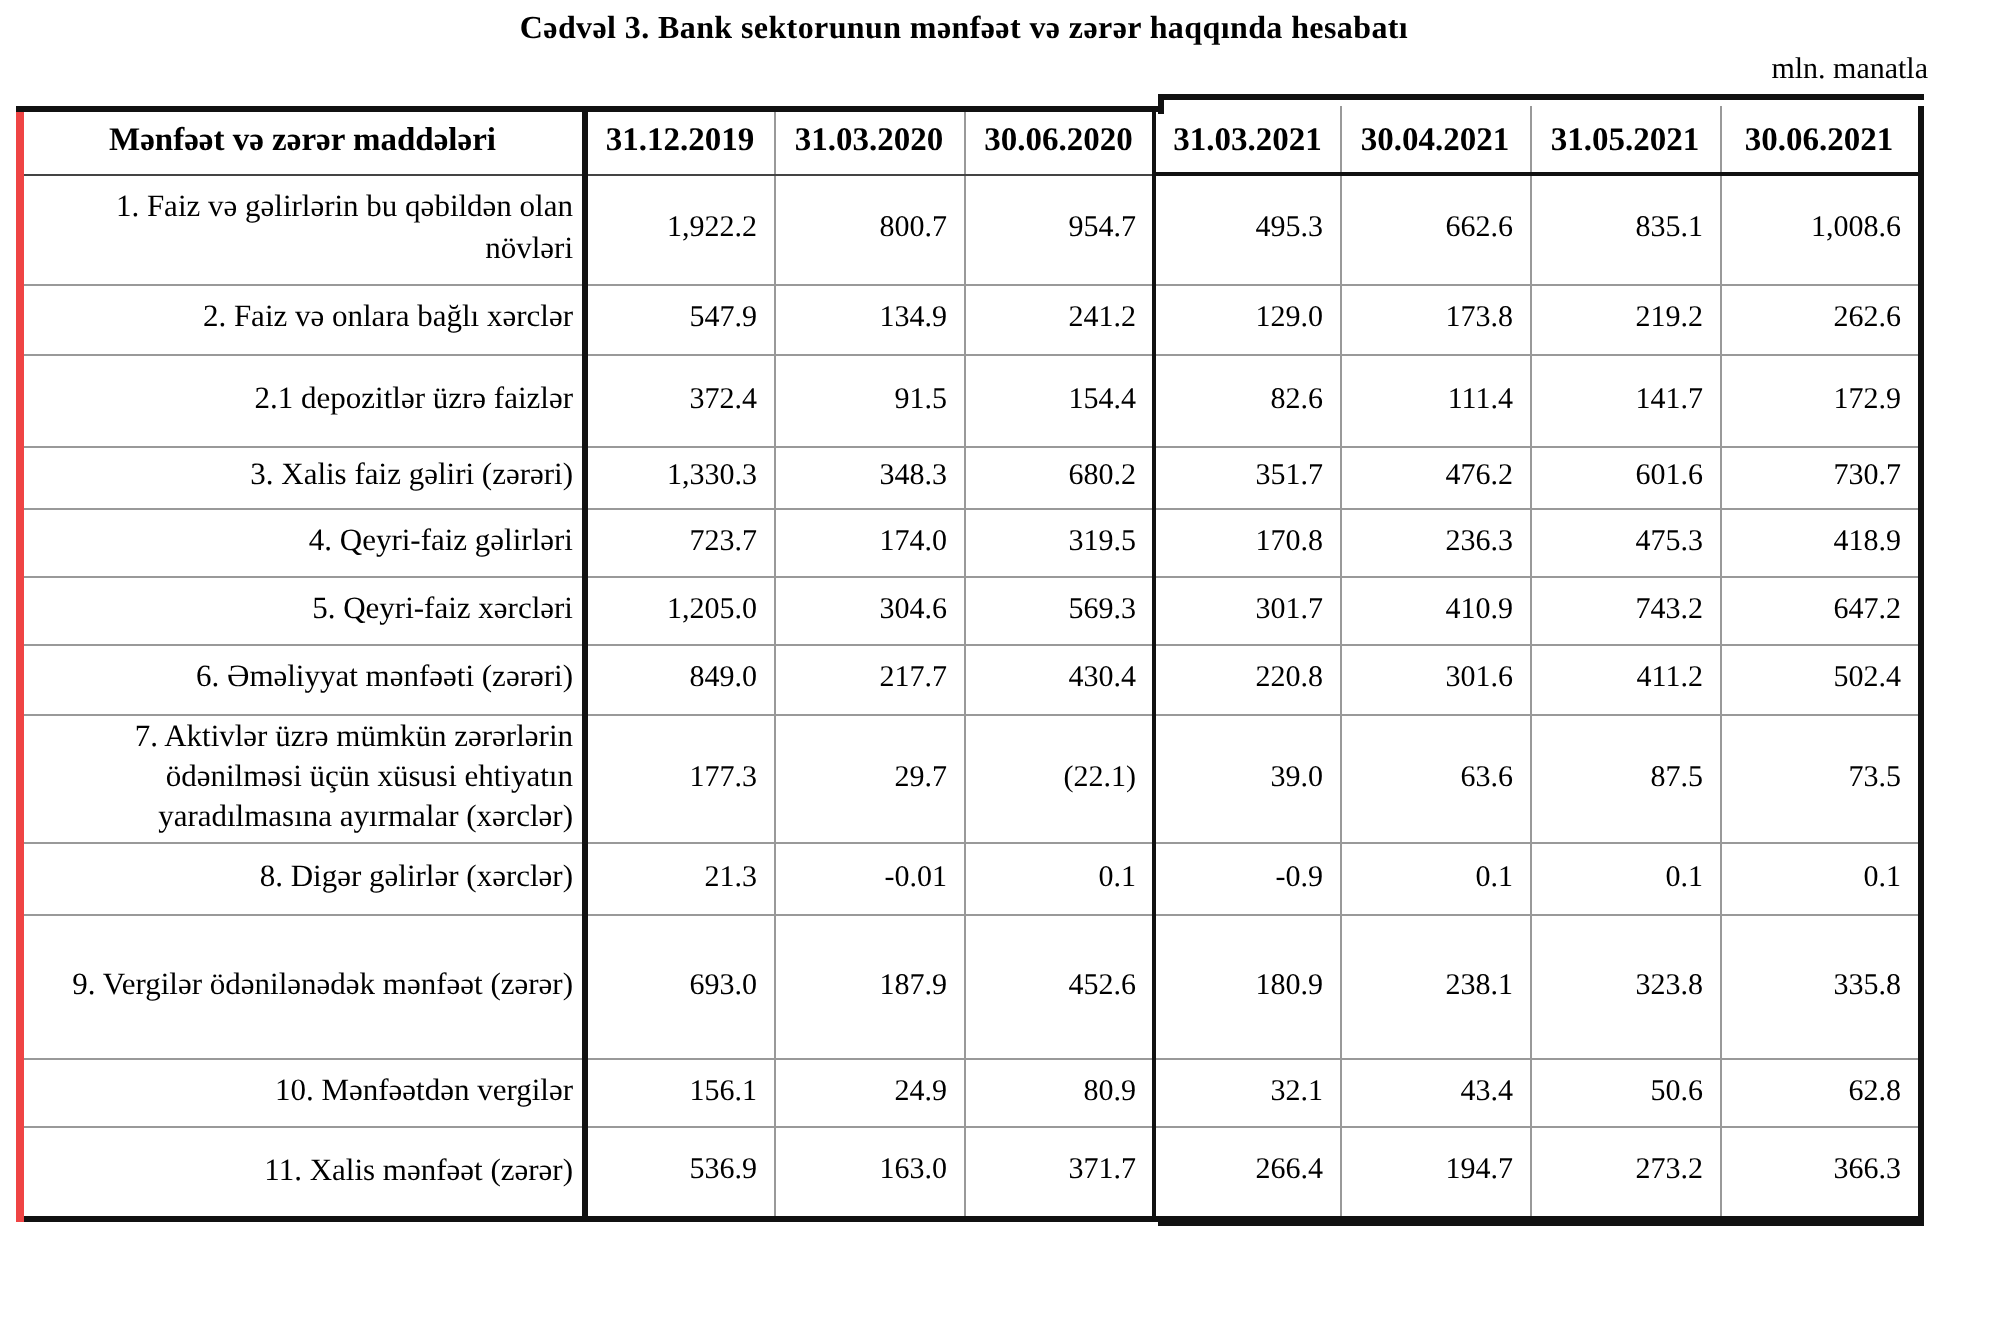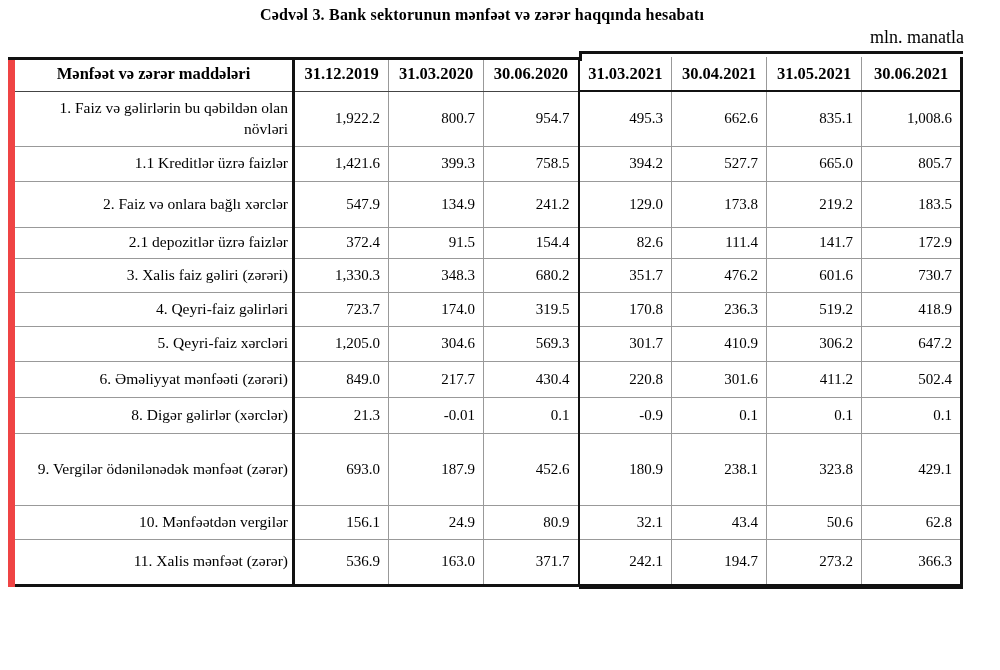--- a/index.html
+++ b/index.html
@@ -9,28 +9,28 @@
     font-family:"Liberation Serif","DejaVu Serif",serif;
   }
   .page { position:relative; width:1000px; height:670px; }
   .doc-title {
     margin:6px 0 0 0; text-align:center;
     font-size:16px; font-weight:bold; letter-spacing:0.2px;
     width:964px;
   }
   .unit-note {
     width:956px; text-align:right;
-    font-size:18px; margin:3px 0 1px 8px;
+    font-size:15px; margin:3px 0 1px 8px;
   }
   .table-wrap {
     position:relative; display:inline-block; margin-left:8px;
   }
   table.pl {
     border-collapse:collapse; table-layout:fixed;
-    border-left:7px solid #ef4444; border-right:3px solid #111;
+    border-left:4px solid #ef4444; border-right:3px solid #111;
     border-bottom:3px solid #111; border-top:none;
     margin-top:8px;
   }
   th, td { border:1px solid #999; overflow:hidden; }
   thead th {
     border-top:none; border-bottom:1.5px solid #444;
     font-size:16.5px; font-weight:bold; text-align:center; padding:2px 1px;
   }
   thead th.rblock { border-bottom:2.5px solid #111; }
   th.lblcol, td.lbl { border-right:3px solid #111; }
@@ -108,38 +108,28 @@
             <td class="lbl">1. Faiz və gəlirlərin bu qəbildən olan növləri</td>
             <td class="num">1,922.2</td>
             <td class="num">800.7</td>
             <td class="num">954.7</td>
             <td class="num junction">495.3</td>
             <td class="num">662.6</td>
             <td class="num">835.1</td>
             <td class="num">1,008.6</td>
           </tr>
           <tr>
-            <td class="lbl sub">1.1 Kreditlər üzrə faizlər</td>
-            <td class="num">1,421.6</td>
-            <td class="num">399.3</td>
-            <td class="num">758.5</td>
-            <td class="num junction">394.2</td>
-            <td class="num">527.7</td>
-            <td class="num">665.0</td>
-            <td class="num">805.7</td>
-          </tr>
-          <tr>
             <td class="lbl">2. Faiz və onlara bağlı xərclər</td>
             <td class="num">547.9</td>
             <td class="num">134.9</td>
             <td class="num">241.2</td>
             <td class="num junction">129.0</td>
             <td class="num">173.8</td>
             <td class="num">219.2</td>
-            <td class="num">183.5</td>
+            <td class="num">262.6</td>
           </tr>
           <tr>
             <td class="lbl sub">2.1 depozitlər üzrə faizlər</td>
             <td class="num">372.4</td>
             <td class="num">91.5</td>
             <td class="num">154.4</td>
             <td class="num junction">82.6</td>
             <td class="num">111.4</td>
             <td class="num">141.7</td>
             <td class="num">172.9</td>
@@ -154,79 +144,89 @@
             <td class="num">601.6</td>
             <td class="num">730.7</td>
           </tr>
           <tr>
             <td class="lbl">4. Qeyri-faiz gəlirləri</td>
             <td class="num">723.7</td>
             <td class="num">174.0</td>
             <td class="num">319.5</td>
             <td class="num junction">170.8</td>
             <td class="num">236.3</td>
-            <td class="num">519.2</td>
+            <td class="num">475.3</td>
             <td class="num">418.9</td>
           </tr>
           <tr>
             <td class="lbl">5. Qeyri-faiz xərcləri</td>
             <td class="num">1,205.0</td>
             <td class="num">304.6</td>
             <td class="num">569.3</td>
             <td class="num junction">301.7</td>
             <td class="num">410.9</td>
-            <td class="num">306.2</td>
+            <td class="num">743.2</td>
             <td class="num">647.2</td>
           </tr>
           <tr>
             <td class="lbl">6. Əməliyyat mənfəəti (zərəri)</td>
             <td class="num">849.0</td>
             <td class="num">217.7</td>
             <td class="num">430.4</td>
             <td class="num junction">220.8</td>
             <td class="num">301.6</td>
             <td class="num">411.2</td>
             <td class="num">502.4</td>
           </tr>
           <tr>
+            <td class="lbl">7. Aktivlər üzrə mümkün zərərlərin ödənilməsi üçün xüsusi ehtiyatın yaradılmasına ayırmalar (xərclər)</td>
+            <td class="num">177.3</td>
+            <td class="num">29.7</td>
+            <td class="num">(22.1)</td>
+            <td class="num junction">39.0</td>
+            <td class="num">63.6</td>
+            <td class="num">87.5</td>
+            <td class="num">73.5</td>
+          </tr>
+          <tr>
             <td class="lbl">8. Digər gəlirlər (xərclər)</td>
             <td class="num">21.3</td>
             <td class="num">-0.01</td>
             <td class="num">0.1</td>
             <td class="num junction">-0.9</td>
             <td class="num">0.1</td>
             <td class="num">0.1</td>
             <td class="num">0.1</td>
           </tr>
           <tr>
             <td class="lbl">9. Vergilər ödənilənədək mənfəət (zərər)</td>
             <td class="num">693.0</td>
             <td class="num">187.9</td>
             <td class="num">452.6</td>
             <td class="num junction">180.9</td>
             <td class="num">238.1</td>
             <td class="num">323.8</td>
-            <td class="num">429.1</td>
+            <td class="num">335.8</td>
           </tr>
           <tr>
             <td class="lbl">10. Mənfəətdən vergilər</td>
             <td class="num">156.1</td>
             <td class="num">24.9</td>
             <td class="num">80.9</td>
             <td class="num junction">32.1</td>
             <td class="num">43.4</td>
             <td class="num">50.6</td>
             <td class="num">62.8</td>
           </tr>
           <tr>
             <td class="lbl">11. Xalis mənfəət (zərər)</td>
             <td class="num">536.9</td>
             <td class="num">163.0</td>
             <td class="num">371.7</td>
-            <td class="num junction">242.1</td>
+            <td class="num junction">266.4</td>
             <td class="num">194.7</td>
             <td class="num">273.2</td>
             <td class="num">366.3</td>
           </tr>
         </tbody>
     </table>
   </div>
 </div>
 
 </body></html>

